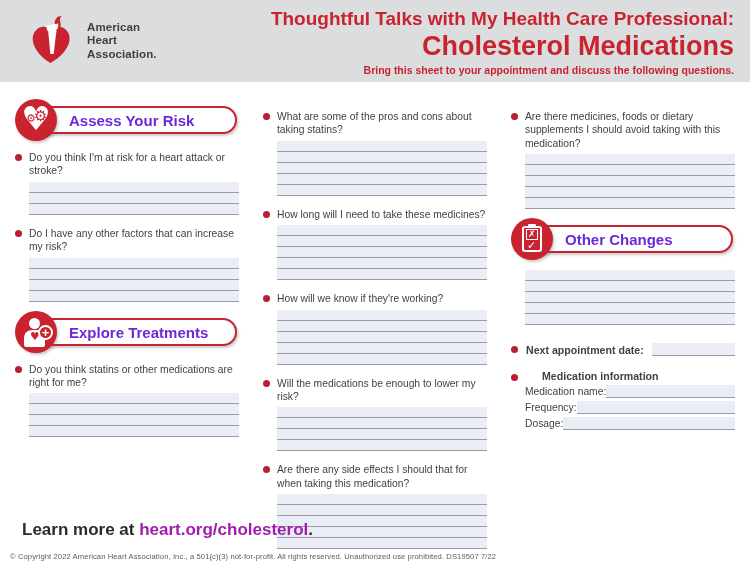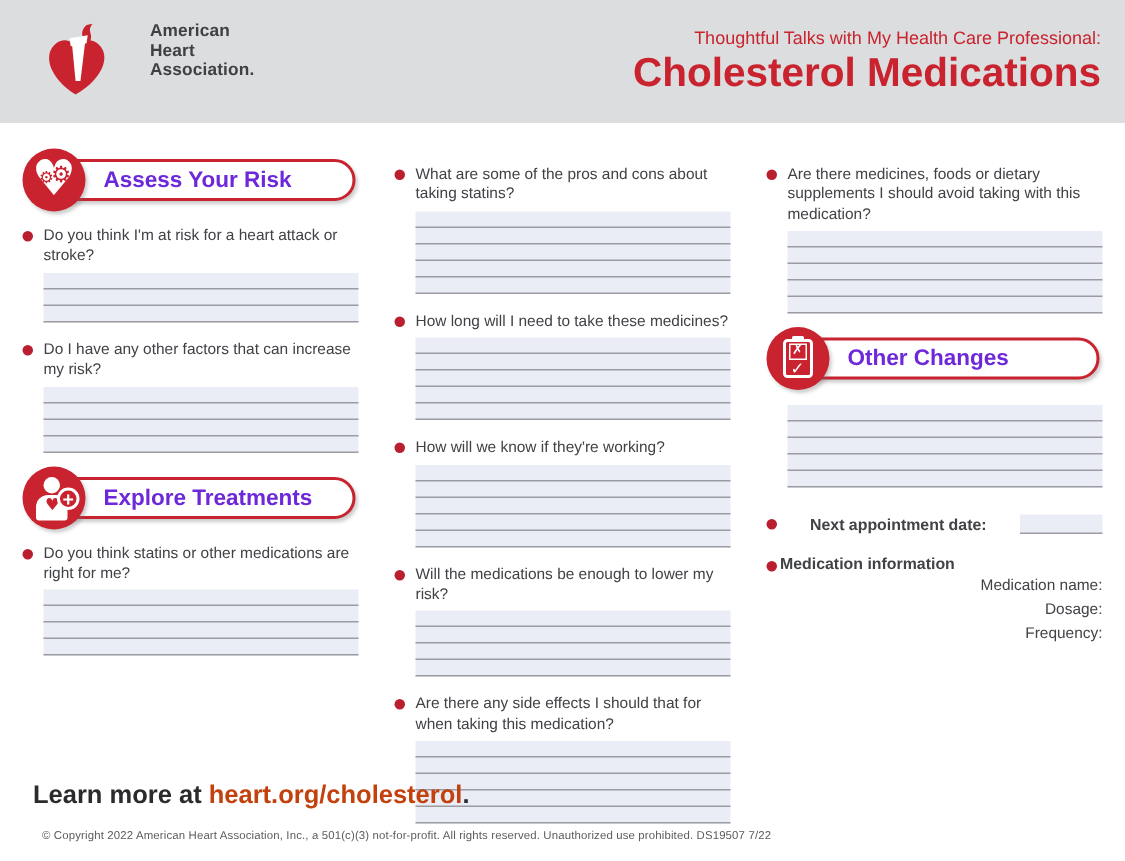--- a/index.html
+++ b/index.html
@@ -10,24 +10,24 @@
     position:relative;
     overflow:hidden;
     color:#414246;
   }
   
   .header {
     height:82px; background:#dcddde;
     display:flex; justify-content:space-between; align-items:center;
     padding:0 16px 0 26px;
   }
-  .logo { display:flex; align-items:flex-start; gap:22px; }
+  .logo { display:flex; align-items:center; gap:9px; }
   .logo-text { font-size:11.5px; font-weight:700; color:#3f4043; line-height:1.14; letter-spacing:.1px; }
   .header-right { text-align:right; color:#c8232e; padding-top:2px; }
-  .hdr-eyebrow { font-size:12px; font-weight:400; }
+  .hdr-eyebrow { font-size:19px; font-weight:700; }
   .hdr-title   { font-size:27px;  font-weight:700; line-height:1.05; margin:2px 0 3px; }
   .hdr-sub     { font-size:10.5px; font-weight:700; }
   
   .main { display:flex; gap:24px; padding:20px 15px 0 15px; }
   .col { flex:1; min-width:0; }
   .col.pad-top { padding-top:8px; }
   
   .badge { position:relative; height:36px; margin:0 0 13px 0; }
   .badge.mt { margin-top:8px; }
   .badge-pill {
@@ -63,32 +63,32 @@
   .cb-ck { position:absolute; left:3px; top:12px; color:#fff; font-size:11px; font-weight:700; line-height:1;
            font-family:"DejaVu Sans", sans-serif; }
   
   .question { margin-bottom:12px; }
   .q-row { display:flex; gap:7px; }
   .bullet { flex:0 0 7px; width:7px; height:7px; border-radius:50%; background:#b91f2e; margin-top:3px; }
   .q-text { font-size:10.3px; color:#414246; line-height:1.3; }
   .lines { margin:4px 0 0 14px; background:#eaedf6; }
   .ln { height:11px; border-bottom:1px solid #9a9ca1; }
   
-  .field { display:flex; align-items:flex-end; gap:22px; margin:18px 0 12px; }
+  .field { display:flex; align-items:flex-end; gap:8px; margin:18px 0 12px; }
   .field .bullet { margin-bottom:3px; margin-top:0; }
   .f-label { font-size:10.6px; font-weight:700; color:#414246; white-space:nowrap; }
   .write-line { flex:1; height:13px; border-bottom:1px solid #9a9ca1; background:#eaedf6; }
   .fieldgroup { margin-top:14px; }
-  .fg-head { display:flex; gap:2px; align-items:center; margin-bottom:2px; }
-  .fg-row { display:flex; align-items:flex-end; margin:3px 0 0 14px;flex-direction:column; }
+  .fg-head { display:flex; gap:24px; align-items:center; margin-bottom:2px; }
+  .fg-row { display:flex; align-items:flex-end; margin:3px 0 0 14px; }
   .fg-label { font-size:10.3px; color:#414246; white-space:nowrap; padding-bottom:1px; }
   
   .footer { position:absolute; left:22px; bottom:34px; font-size:17px; font-weight:700; color:#2b2b2d; }
-  .footer a { color:#c2410c; text-decoration:none; font-weight:700; }
-  .copyright { position:absolute; left:28px; bottom:13px; font-size:7.6px; color:#5a5b5e; letter-spacing:.1px; }
+  .footer a { color:#a21caf; text-decoration:none; font-weight:700; }
+  .copyright { position:absolute; left:10px; bottom:13px; font-size:7.6px; color:#5a5b5e; letter-spacing:.1px; }
 </style>
 </head>
 <body>
 
 <div class="header">
   <div class="logo">
     <svg width="52" height="52" viewBox="0 0 64 64">
       <path d="M30 59 C9 46 3 27 13 18 C20 11.5 29 14.5 31 23 C33 14.5 42 11.5 49 18 C59 27 53 46 30 59 Z" fill="#c8232e"></path>
       <path d="M44 1 C38 8 47 10 40 18 L33 20 C40 12 31 10 39 2 Z" fill="#c8232e"></path>
       <polygon points="27,17 38,15 34,48 30,48" fill="#ffffff"></polygon>
@@ -96,20 +96,21 @@
     </svg>
     <div class="logo-text">
       <div>American</div>
       <div>Heart</div>
       <div>Association.</div>
     </div>
   </div>
   <div class="header-right">
     <div class="hdr-eyebrow">Thoughtful Talks with My Health Care Professional:</div>
     <div class="hdr-title">Cholesterol Medications</div>
+    <div class="hdr-sub">Bring this sheet to your appointment and discuss the following questions.</div>
   </div>
 </div>
 
 <div class="main">
   <div class="col">
       <div class="badge">
         <div class="badge-pill"></div>
         <div class="badge-icon">
           <span class="hgl">♥</span>
           <span class="gear g1">⚙</span>
@@ -271,25 +272,25 @@
       <div class="fieldgroup">
         <div class="fg-head">
           <span class="bullet"></span>
           <span class="f-label">Medication information</span>
         </div>
         <div class="fg-row">
           <span class="fg-label">Medication name:</span>
           <span class="write-line"></span>
         </div>
         <div class="fg-row">
+          <span class="fg-label">Frequency:</span>
+          <span class="write-line"></span>
+        </div>
+        <div class="fg-row">
           <span class="fg-label">Dosage:</span>
-          <span class="write-line"></span>
-        </div>
-        <div class="fg-row">
-          <span class="fg-label">Frequency:</span>
           <span class="write-line"></span>
         </div>
       </div>
     </div>
 </div>
 
 <div class="footer">
   <span>Learn more at </span><a href="#">heart.org/cholesterol</a><span>.</span>
 </div>
 <div class="copyright">© Copyright 2022 American Heart Association, Inc., a 501(c)(3) not-for-profit. All rights reserved. Unauthorized use prohibited.  DS19507  7/22</div>

